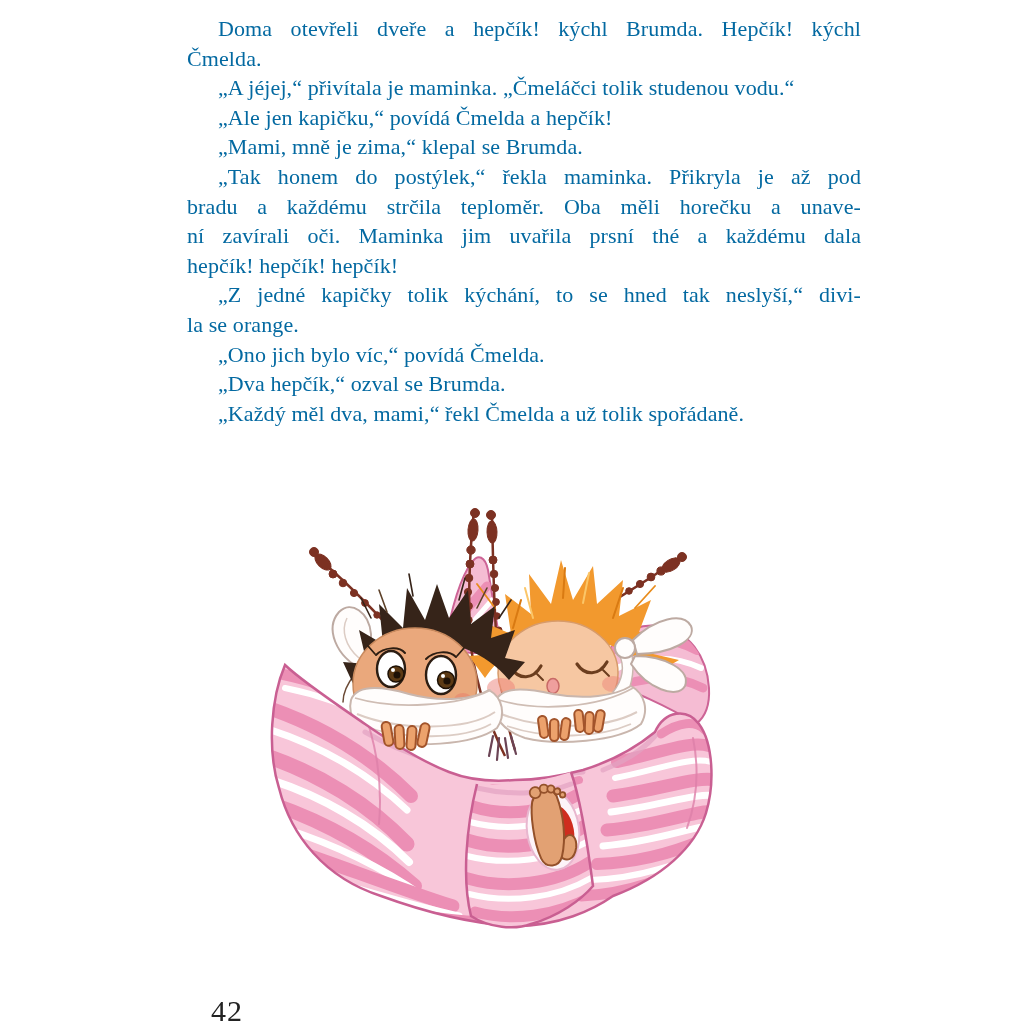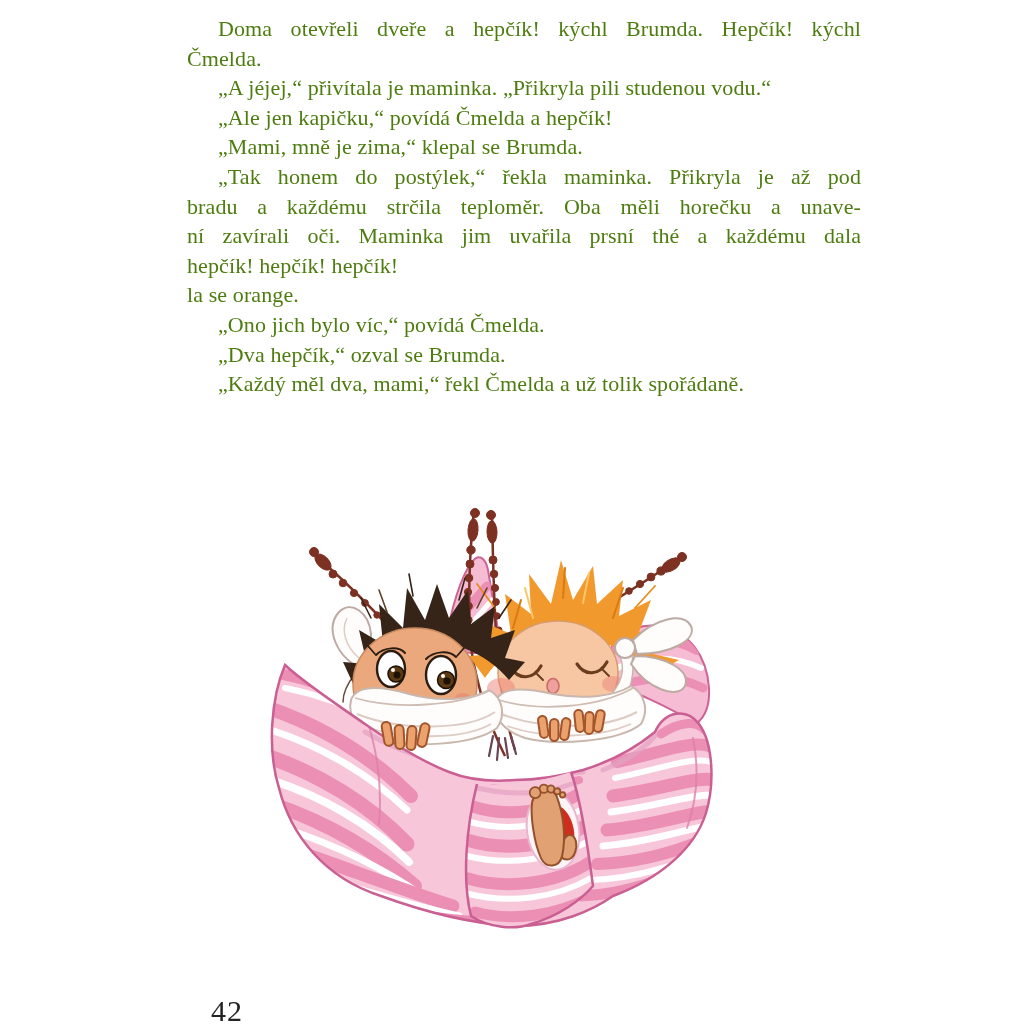--- a/index.html
+++ b/index.html
@@ -3,21 +3,21 @@
 <meta charset="utf-8">
 <style>
   html,body{margin:0;padding:0;}
   body{
     width:1024px;height:1024px;position:relative;overflow:hidden;
     background:#ffffff;
     font-family:"Liberation Serif","DejaVu Serif",serif;
   }
   .story{
     position:absolute;left:187px;top:14px;width:674px;
-    font-size:22px;line-height:29.6px;color:#4d7c0f;
+    font-size:22px;line-height:29.6px;color:#0369a1;
     letter-spacing:0.1px;
   }
   .para{margin:0;padding:0;}
   .line{display:block;white-space:nowrap;}
   .line.justify{white-space:normal;text-align:justify;text-align-last:justify;}
   .line.indent{text-indent:31px;}
   .pageno{
     position:absolute;left:211px;top:982px;
     font-size:30px;color:#222;letter-spacing:1px;margin-top:12px;
   }
@@ -26,35 +26,36 @@
 </style>
 </head>
 <body>
 
 <main class="story">
   <p class="para">
     <span class="line justify indent">Doma otevřeli dveře a hepčík! kýchl Brumda. Hepčík! kýchl</span>
     <span class="line">Čmelda.</span>
   </p>
   <p class="para">
-    <span class="line indent">„A jéjej,“ přivítala je maminka. „Přikryla pili studenou vodu.“</span>
+    <span class="line indent">„A jéjej,“ přivítala je maminka. „Čmeláčci tolik studenou vodu.“</span>
   </p>
   <p class="para">
     <span class="line indent">„Ale jen kapičku,“ povídá Čmelda a hepčík!</span>
   </p>
   <p class="para">
     <span class="line indent">„Mami, mně je zima,“ klepal se Brumda.</span>
   </p>
   <p class="para">
     <span class="line justify indent">„Tak honem do postýlek,“ řekla maminka. Přikryla je až pod</span>
     <span class="line justify">bradu a každému strčila teploměr. Oba měli horečku a unave-</span>
     <span class="line justify">ní zavírali oči. Maminka jim uvařila prsní thé a každému dala</span>
     <span class="line">hepčík! hepčík! hepčík!</span>
   </p>
   <p class="para">
+    <span class="line justify indent">„Z jedné kapičky tolik kýchání, to se hned tak neslyší,“ divi-</span>
     <span class="line">la se orange.</span>
   </p>
   <p class="para">
     <span class="line indent">„Ono jich bylo víc,“ povídá Čmelda.</span>
   </p>
   <p class="para">
     <span class="line indent">„Dva hepčík,“ ozval se Brumda.</span>
   </p>
   <p class="para">
     <span class="line indent">„Každý měl dva, mami,“ řekl Čmelda a už tolik spořádaně.</span>

